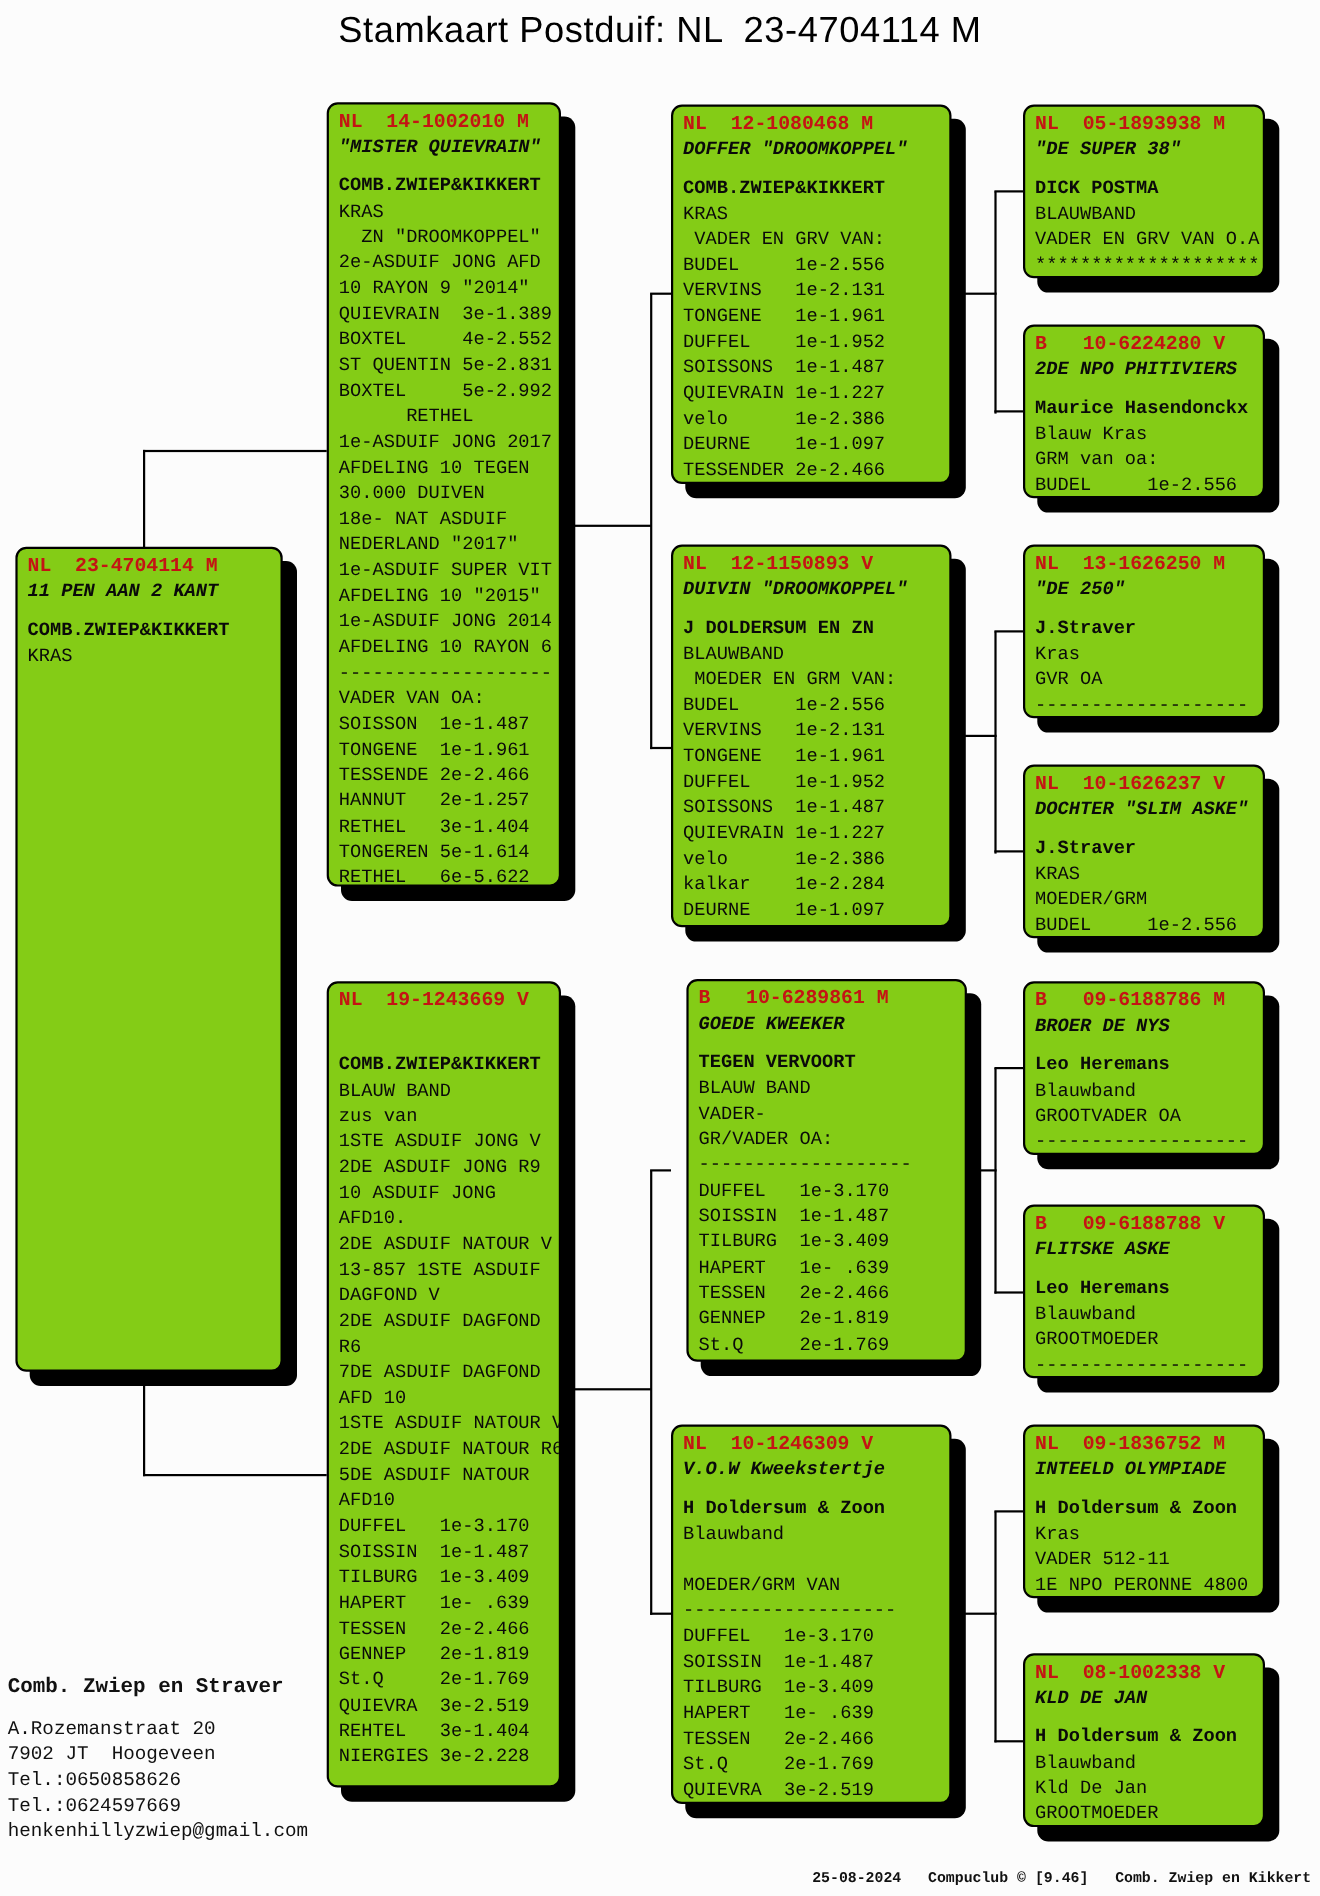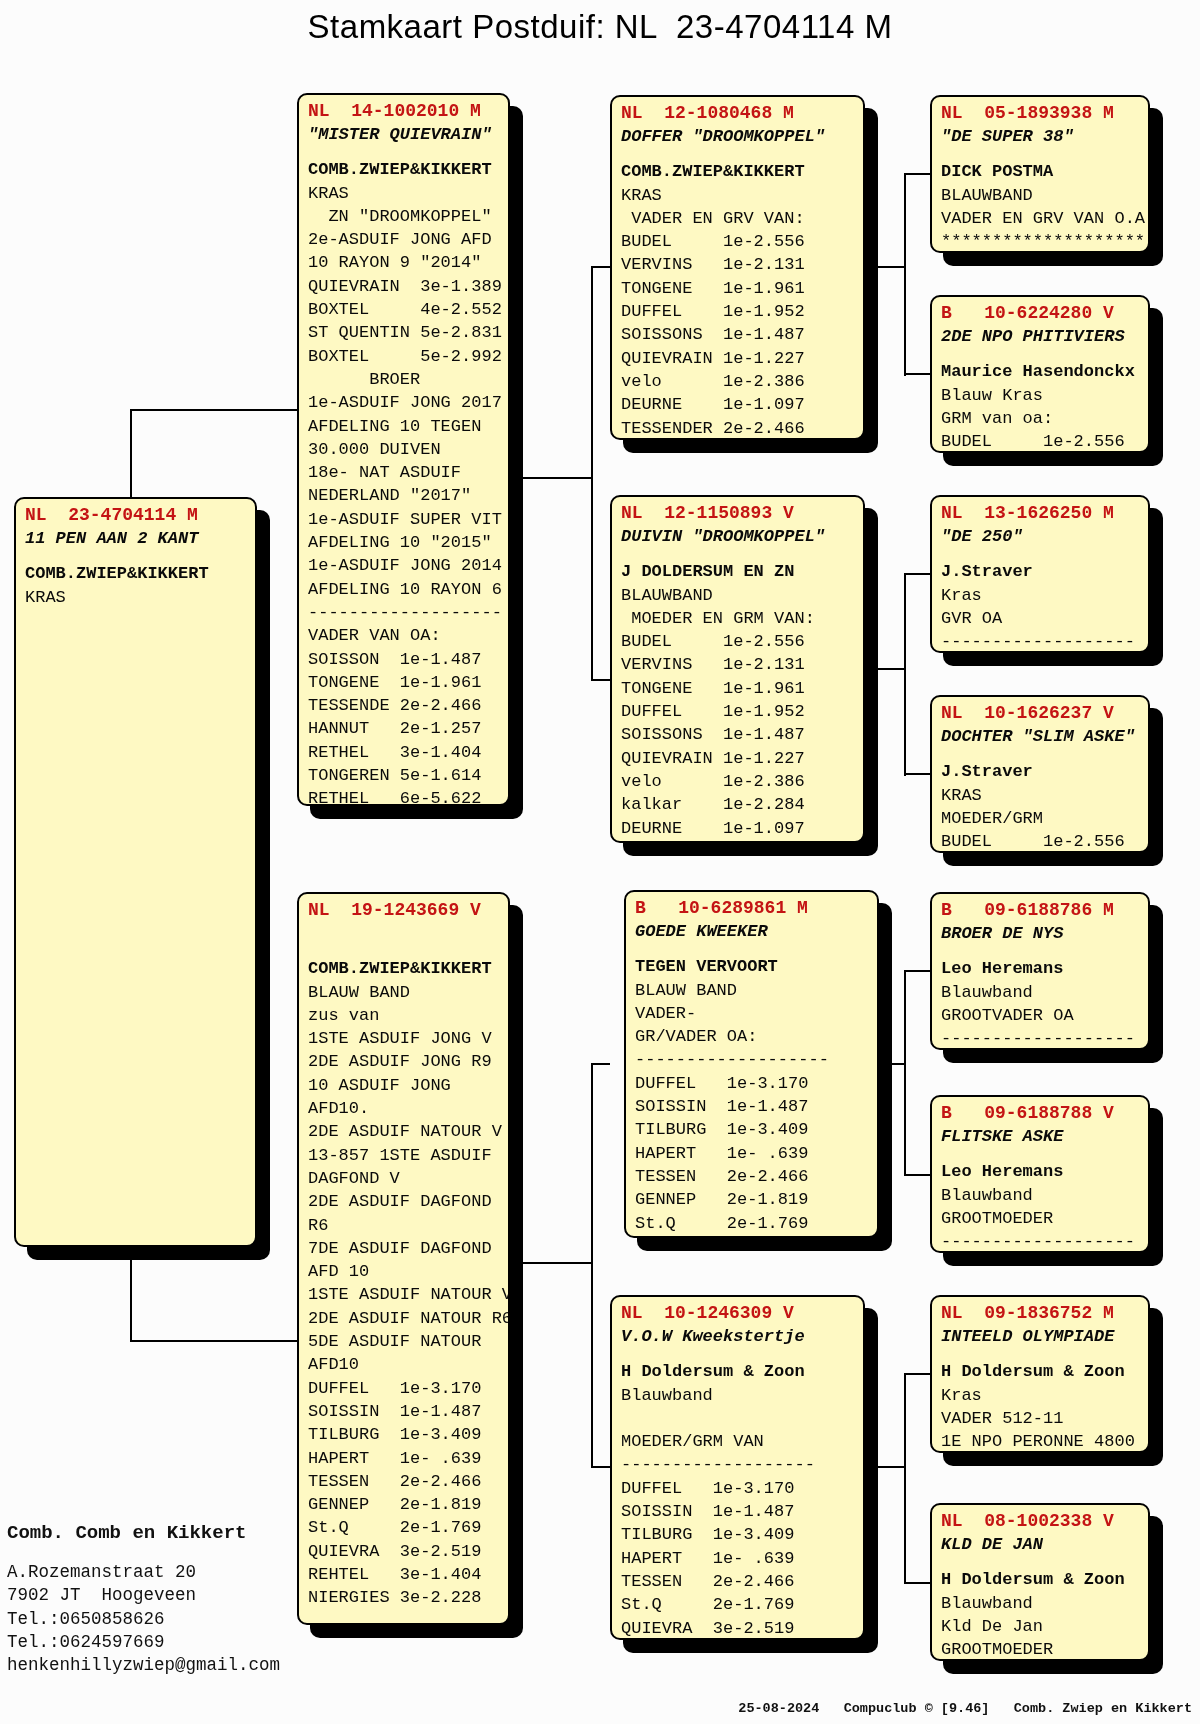--- a/index.html
+++ b/index.html
@@ -8,21 +8,21 @@
     background:#fcfcfc;color:#111;
     font-family:"Liberation Mono","DejaVu Sans Mono",monospace;
     overflow:hidden;
   }
   .page-title{
     position:absolute;top:8px;left:0;width:1200px;text-align:center;
     font-family:"Liberation Sans","DejaVu Sans",sans-serif;
     font-size:33px;letter-spacing:.5px;color:#000;white-space:pre;
   }
   .pbox{
-    position:absolute;background:#fef9c3;border:2px solid #000;
+    position:absolute;background:#84cc16;border:2px solid #000;
     border-radius:10px;box-shadow:13px 13px 0 0 #000;
     padding:4px 3px 0 9px;box-sizing:border-box;overflow:hidden;
   }
   .row{white-space:pre;font-size:17px;line-height:23.3px;color:#0a0a0a;}
   .ring{color:#c41414;font-weight:bold;font-size:18px;line-height:24px;white-space:pre;}
   .name{font-style:italic;font-weight:bold;}
   .owner{font-weight:bold;margin-top:12px;}
   .cline{position:absolute;background:#000;}
   .contact{position:absolute;left:7px;top:1521px;}
   .contact-name{font-weight:bold;font-size:19px;line-height:24px;white-space:pre;margin-bottom:16px;}
@@ -83,21 +83,21 @@
       <div class="row name">"MISTER QUIEVRAIN"</div>
       <div class="row owner">COMB.ZWIEP&amp;KIKKERT</div>
       <div class="row">KRAS</div>
       <div class="row">  ZN "DROOMKOPPEL"</div>
       <div class="row">2e-ASDUIF JONG AFD</div>
       <div class="row">10 RAYON 9 "2014"</div>
       <div class="row">QUIEVRAIN  3e-1.389</div>
       <div class="row">BOXTEL     4e-2.552</div>
       <div class="row">ST QUENTIN 5e-2.831</div>
       <div class="row">BOXTEL     5e-2.992</div>
-      <div class="row">      BROER</div>
+      <div class="row">      RETHEL</div>
       <div class="row">1e-ASDUIF JONG 2017</div>
       <div class="row">AFDELING 10 TEGEN</div>
       <div class="row">30.000 DUIVEN</div>
       <div class="row">18e- NAT ASDUIF</div>
       <div class="row">NEDERLAND "2017"</div>
       <div class="row">1e-ASDUIF SUPER VIT</div>
       <div class="row">AFDELING 10 "2015"</div>
       <div class="row">1e-ASDUIF JONG 2014</div>
       <div class="row">AFDELING 10 RAYON 6</div>
       <div class="row">-------------------</div>
@@ -292,21 +292,21 @@
   <div class="rows">
       <div class="row name">KLD DE JAN</div>
       <div class="row owner">H Doldersum &amp; Zoon</div>
       <div class="row">Blauwband</div>
       <div class="row">Kld De Jan</div>
       <div class="row">GROOTMOEDER</div>
     </div>
 </div>
 
 <div class="contact">
-  <div class="contact-name">Comb. Comb en Kikkert</div>
+  <div class="contact-name">Comb. Zwiep en Straver</div>
   <div class="contact-line">A.Rozemanstraat 20</div>
   <div class="contact-line">7902 JT  Hoogeveen</div>
   <div class="contact-line">Tel.:0650858626</div>
   <div class="contact-line">Tel.:0624597669</div>
   <div class="contact-line">henkenhillyzwiep@gmail.com</div>
 </div>
 
 <div class="footer">25-08-2024   Compuclub © [9.46]   Comb. Zwiep en Kikkert</div>
 
 </body></html>

